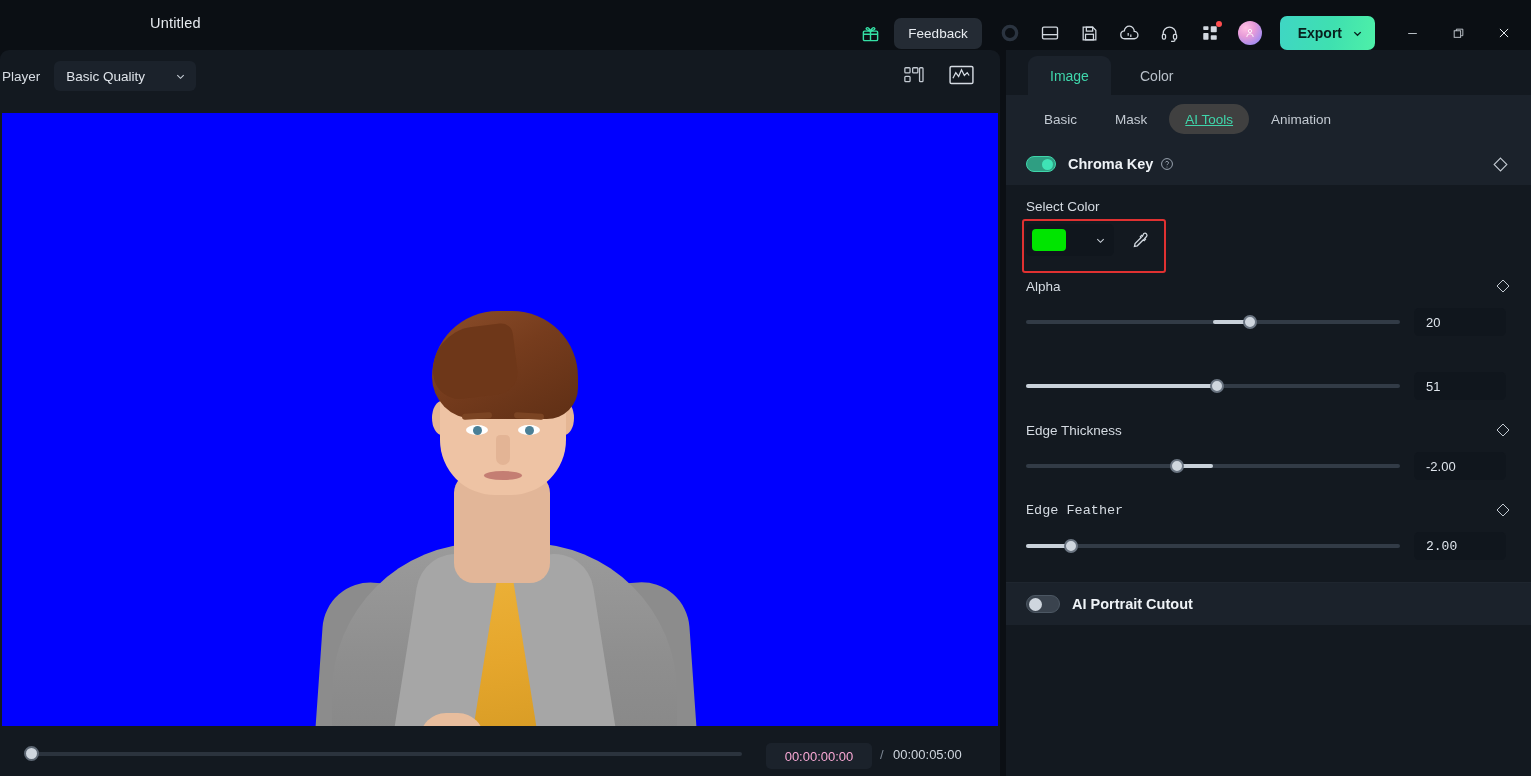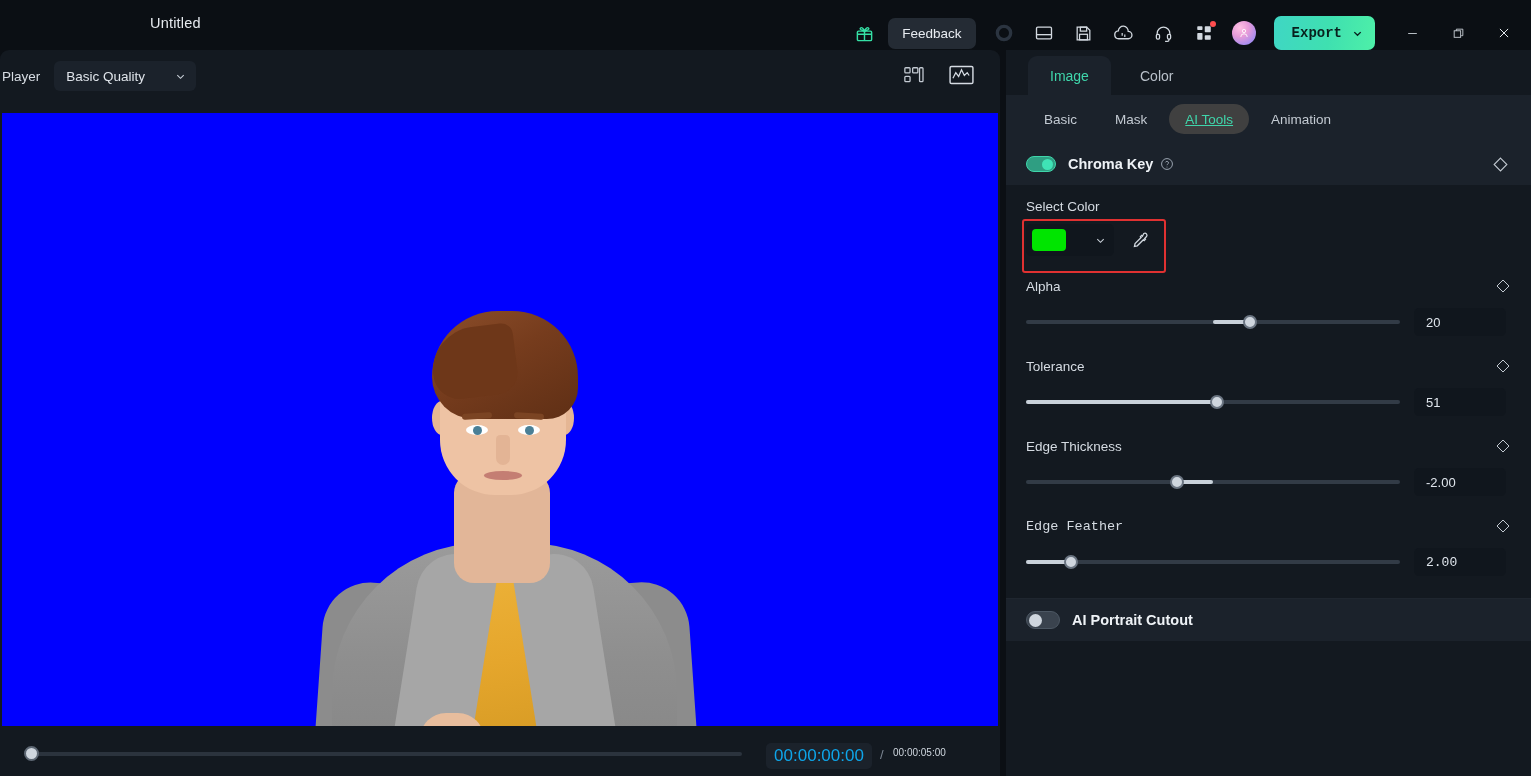--- a/index.html
+++ b/index.html
@@ -43,21 +43,20 @@
     width: 24px; height: 24px; border-radius: 50%;
     background: radial-gradient(circle at 32% 28%, #ffc1e3 0%, #e79bd8 38%, #a48cf0 78%, #8f86e8 100%);
     display:flex; align-items:center; justify-content:center;
   }
   .export-btn {
     height: 34px; padding: 0 12px 0 18px; border-radius: 7px;
     background: linear-gradient(100deg, #3fd6c4 0%, #3fe0b0 55%, #4ef0a8 100%);
     color: #08201d; font-size: 14px; font-weight: bold;
     display: flex; align-items: center; gap: 10px; cursor: pointer;
     margin: 0 14px 0 10px;
-    font-family: Liberation Mono, monospace;
   }
   .winbtn {
     width: 46px; height: 50px; display: flex; align-items: center; justify-content: center;
     cursor: pointer;
   }
 
   
   .player-panel {
     position: absolute; left: 0; top: 50px; width: 1000px; height: 726px;
     background: #131920; border-top-left-radius: 9px; border-top-right-radius: 9px;
@@ -138,24 +137,24 @@
     position:absolute; left:30px; top:12px; width:712px; height:4px;
     background:#2b333d; border-radius:2px;
   }
   .scrub-handle {
     position:absolute; left:24px; top:6px; width:15px; height:15px; border-radius:50%;
     background:#cfd6de; border:2px solid #5d6773; cursor:pointer;
   }
   .tc-current {
     position:absolute; left:766px; top:3px; width:106px; height:26px;
     background:#1b222b; border-radius:5px; display:flex; align-items:center; justify-content:center;
-    font-size:17px; color:#0ea5e9; cursor:text;
+    font-size:13px; color:#f9a8d4; cursor:text;
   }
   .tc-sep { position:absolute; left:880px; top:7px; font-size:13px; color:#7e8894; }
-  .tc-total { position:absolute; left:893px; top:7px; font-size:10px; color:#cfd6de; }
+  .tc-total { position:absolute; left:893px; top:7px; font-size:13px; color:#cfd6de; }
 
   
   .right-panel {
     position:absolute; left:1006px; top:50px; width:525px; height:726px;
     background:#131920;
   }
   .rp-tabs { position:absolute; left:0; top:0; width:525px; height:45px; }
   .rp-tab {
     position:absolute; top:6px; height:39px; padding:0 22px;
     display:flex; align-items:center; justify-content:center;
@@ -469,28 +468,20 @@
           <div class="slider">
             <span class="track"></span>
             <span class="fill" style="left:187px;width:37px;"></span>
             <span class="knob" style="left:224px;"></span>
           </div>
           <div class="val-box">20</div>
         </div>
       </div>
 
       <div class="ctl-group" style="padding-top:22px;">
-        <div class="ctl-row-head">
-          <span class="ctl-label">Tolerance</span>
-          <span class="kf-diamond">
-            <svg width="16" height="16" viewBox="0 0 24 24" fill="none" stroke="#c2c9d1" stroke-width="1.5">
-                <path d="M12 3l9 9-9 9-9-9z"></path>
-              </svg>
-          </span>
-        </div>
         <div class="slider-row">
           <div class="slider">
             <span class="track"></span>
             <span class="fill" style="left:0;width:191px;"></span>
             <span class="knob" style="left:191px;"></span>
           </div>
           <div class="val-box">51</div>
         </div>
       </div>
 

